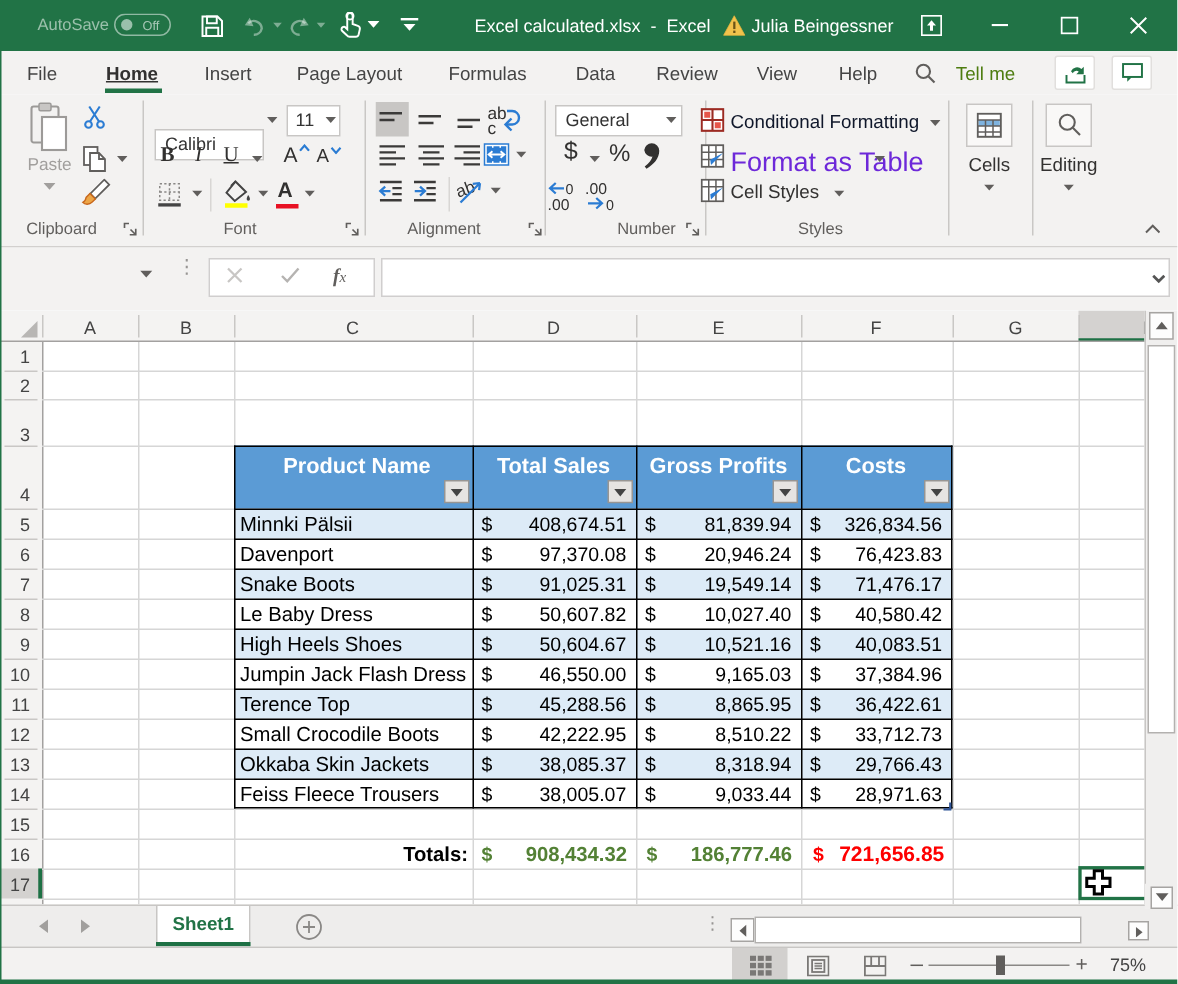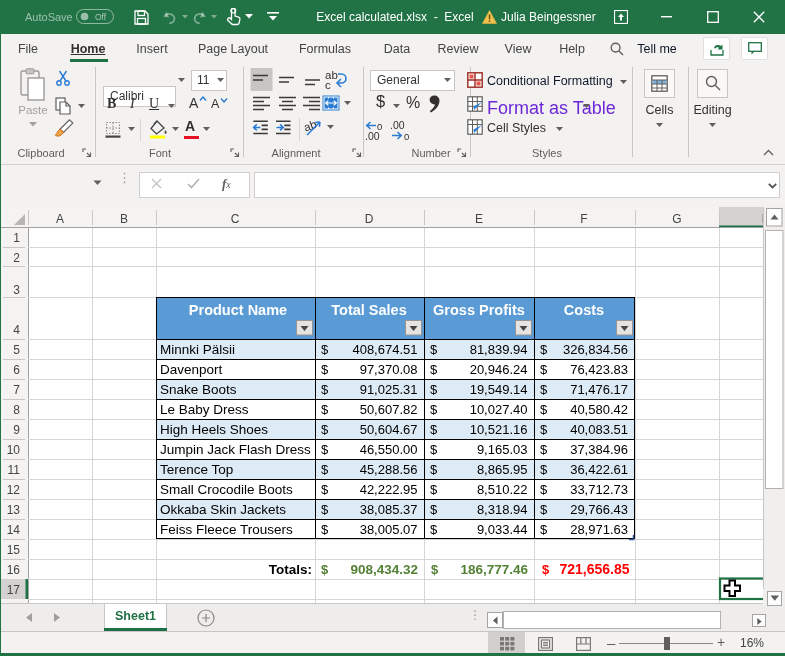--- a/index.html
+++ b/index.html
@@ -111,21 +111,21 @@
   <span class="rtab" style="left:325px;">Formulas</span>
   <span class="rtab" style="left:397px;">Data</span>
   <span class="rtab" style="left:458px;">Review</span>
   <span class="rtab" style="left:518px;">View</span>
   <span class="rtab" style="left:572px;">Help</span>
   <div class="abs" style="left:70px;top:25px;width:38px;height:3px;background:#217346;"></div>
   <svg class="abs" style="left:610px;top:8px;" width="14" height="14" viewBox="0 0 14 14">
     <circle cx="5.6" cy="5.6" r="4.4" fill="none" stroke="#605e5c" stroke-width="1.4"></circle>
     <path d="M9 9 L13 13" stroke="#605e5c" stroke-width="1.4"></path>
   </svg>
-  <span class="rtab" style="left:657px;color:#0f172a;">Tell me</span>
+  <span class="rtab" style="left:657px;color:#4d7c0f;">Tell me</span>
 
   <div class="abs" style="left:703px;top:3px;width:27px;height:23px;background:#fff;border:1px solid #e1dfdd;border-radius:2px;"></div>
   <svg class="abs" style="left:710px;top:8px;" width="14" height="14" viewBox="0 0 14 14">
     <path d="M1 8 v5 h12 v-5" fill="none" stroke="#217346" stroke-width="1.3"></path>
     <path d="M4 5.5 a4.5 4.5 0 0 1 7 -1.5 l1.5-1.5 v5 h-5 l1.7-1.7 a2.6 2.6 0 0 0 -4 1z" fill="#217346"></path>
   </svg>
 
   <div class="abs" style="left:741px;top:3px;width:27px;height:23px;background:#fff;border:1px solid #e1dfdd;border-radius:2px;"></div>
   <svg class="abs" style="left:748px;top:8px;" width="14" height="13" viewBox="0 0 14 13">
     <rect x="0.7" y="0.7" width="12.6" height="8.6" fill="none" stroke="#217346" stroke-width="1.3"></rect>
@@ -627,16 +627,16 @@
     <path d="M5 5.4 H10 M5 7 H10 M5 8.6 H10" stroke="#7a7876" stroke-width="1"></path>
   </svg>
   <svg class="abs" style="left:576px;top:5px;" width="15" height="14" viewBox="0 0 15 14">
     <rect x="0.6" y="0.6" width="13.8" height="12.8" fill="none" stroke="#7a7876" stroke-width="1.2"></rect>
     <path d="M4.8 0.6 V7 M10 0.6 V7 M0.6 7 H14.4" stroke="#7a7876" stroke-width="1.2"></path>
   </svg>
   <div class="abs" style="left:607px;top:2px;font-size:15px;color:#605e5c;">–</div>
   <div class="abs" style="left:619px;top:11px;width:94px;height:1px;background:#8a8886;"></div>
   <div class="abs" style="left:664px;top:5px;width:6px;height:13px;background:#605e5c;"></div>
   <div class="abs" style="left:717px;top:2px;font-size:14px;color:#605e5c;">+</div>
-  <div class="abs" style="left:738px;top:0;width:28px;height:22px;line-height:22px;font-size:12px;color:#444;text-align:center;">16%</div>
+  <div class="abs" style="left:738px;top:0;width:28px;height:22px;line-height:22px;font-size:12px;color:#444;text-align:center;">75%</div>
   <div class="green-line"></div>
 </div>
 <div class="abs" id="ledge"></div>
 
 </body></html>

